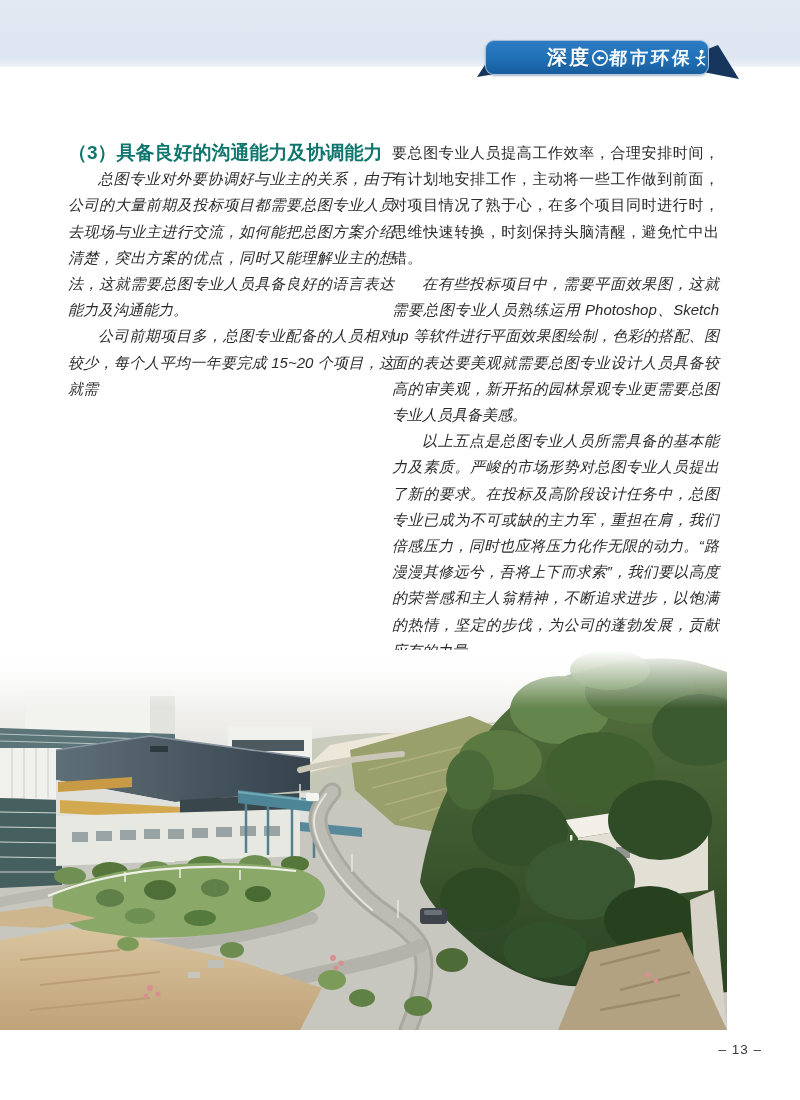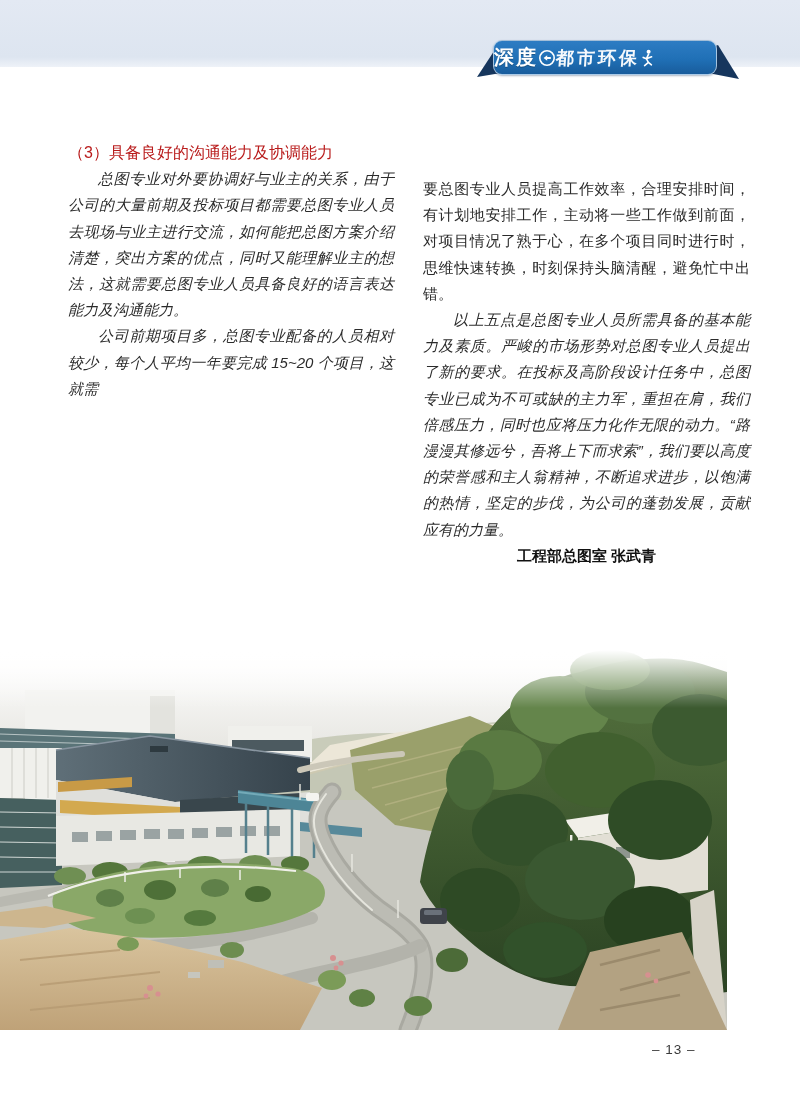--- a/index.html
+++ b/index.html
@@ -11,51 +11,51 @@
   }
   
   .top-band{
     position:absolute;left:0;top:0;width:800px;height:67px;
     background:linear-gradient(180deg,#e3e9f3 0%,#dde5f0 85%,#eef2f8 100%);
   }
   
   .banner{position:absolute;left:477px;top:38px;width:262px;height:46px;}
   .banner .wings{position:absolute;left:0;top:0;width:262px;height:46px;}
   .banner-pill{
-    position:absolute;left:16px;top:2px;width:222px;height:33px;
+    position:absolute;left:8px;top:2px;width:222px;height:33px;
     background:linear-gradient(180deg,#2d7cc3 0%,#2070b6 55%,#185c9c 100%);
     border:1px solid rgba(255,255,255,.6);
     border-radius:9px;
-    display:flex;align-items:center;justify-content:flex-start;
+    display:flex;align-items:center;justify-content:flex-end;
     box-shadow:0 1px 2px rgba(20,50,90,.35);
   }
   .banner-bold{
     color:#fff;font-weight:800;font-size:20px;letter-spacing:2px;
     text-shadow:0 1px 0 rgba(0,0,0,.25);
   }
   .banner-light{
     color:#fff;font-weight:700;font-size:18px;letter-spacing:3px;
     transform:skewX(-4deg);opacity:.96;
   }
   
   .col{position:absolute;top:140px;font-size:15px;line-height:26.2px;text-align:justify;}
   .col-left{left:68px;width:326px;}
-  .col-right{left:423px;width:327px;margin-top:36px;}
+  .col-right{left:392px;width:327px;}
   .col p,.col h4{margin:0;padding:0;}
   .para{text-indent:2em;font-style:italic;}
   .para-cont{text-indent:0;}
-  .heading{font-weight:normal;font-size:16px;color:#b91c1c;line-height:26.2px;}
+  .heading{font-weight:bold;font-size:19px;color:#0f766e;line-height:26.2px;}
   .signature{font-weight:bold;text-align:center;padding-right:28px;color:#111;}
   
   .photo{position:absolute;left:0;top:650px;width:727px;height:380px;}
   .photo svg{display:block;}
   
   .page-number{
     position:absolute;left:652px;top:1042px;width:110px;
-    font-size:13.5px;color:#3a3a3a;letter-spacing:1px;text-align:left;
+    font-size:13.5px;color:#3a3a3a;letter-spacing:1px;text-align:right;
   }
 </style>
 </head>
 <body>
 
 <div class="top-band"></div>
 
 <div class="banner">
   <svg class="wings" viewBox="0 0 262 46">
     <polygon points="0,39 21,7 72,27" fill="#16365d"></polygon>
@@ -76,20 +76,21 @@
 </div>
 
 <div class="col col-left">
   <h4 class="heading">（3）具备良好的沟通能力及协调能力</h4>
   <p class="para">总图专业对外要协调好与业主的关系，由于公司的大量前期及投标项目都需要总图专业人员去现场与业主进行交流，如何能把总图方案介绍清楚，突出方案的优点，同时又能理解业主的想法，这就需要总图专业人员具备良好的语言表达能力及沟通能力。</p>
   <p class="para">公司前期项目多，总图专业配备的人员相对较少，每个人平均一年要完成 15~20 个项目，这就需</p>
 </div>
 
 <div class="col col-right">
   <p class="para-cont">要总图专业人员提高工作效率，合理安排时间，有计划地安排工作，主动将一些工作做到前面，对项目情况了熟于心，在多个项目同时进行时，思维快速转换，时刻保持头脑清醒，避免忙中出错。</p>
+  <p class="para">在有些投标项目中，需要平面效果图，这就需要总图专业人员熟练运用 Photoshop、Sketch up 等软件进行平面效果图绘制，色彩的搭配、图面的表达要美观就需要总图专业设计人员具备较高的审美观，新开拓的园林景观专业更需要总图专业人员具备美感。</p>
   <p class="para">以上五点是总图专业人员所需具备的基本能力及素质。严峻的市场形势对总图专业人员提出了新的要求。在投标及高阶段设计任务中，总图专业已成为不可或缺的主力军，重担在肩，我们倍感压力，同时也应将压力化作无限的动力。“路漫漫其修远兮，吾将上下而求索”，我们要以高度的荣誉感和主人翁精神，不断追求进步，以饱满的热情，坚定的步伐，为公司的蓬勃发展，贡献应有的力量。</p>
   <p class="signature">工程部总图室  张武青</p>
 </div>
 
 <div class="photo">
 <svg width="727" height="380" viewBox="0 0 727 380">
   <defs>
     <linearGradient id="skyGrad" x1="0" y1="0" x2="0" y2="1">
       <stop offset="0" stop-color="#ffffff"></stop>
           <stop offset="1" stop-color="#dbdad3"></stop>

